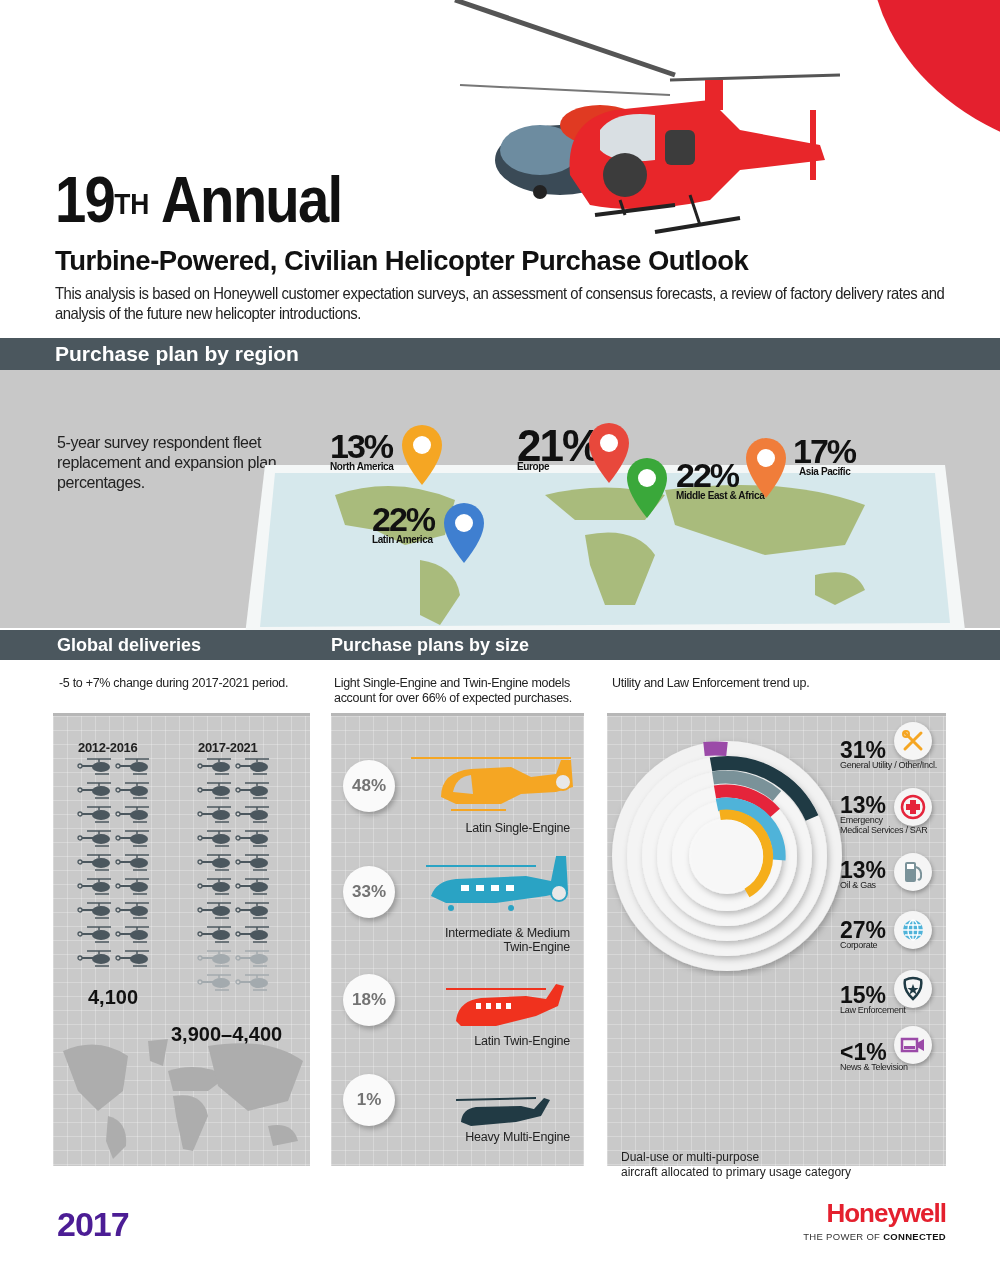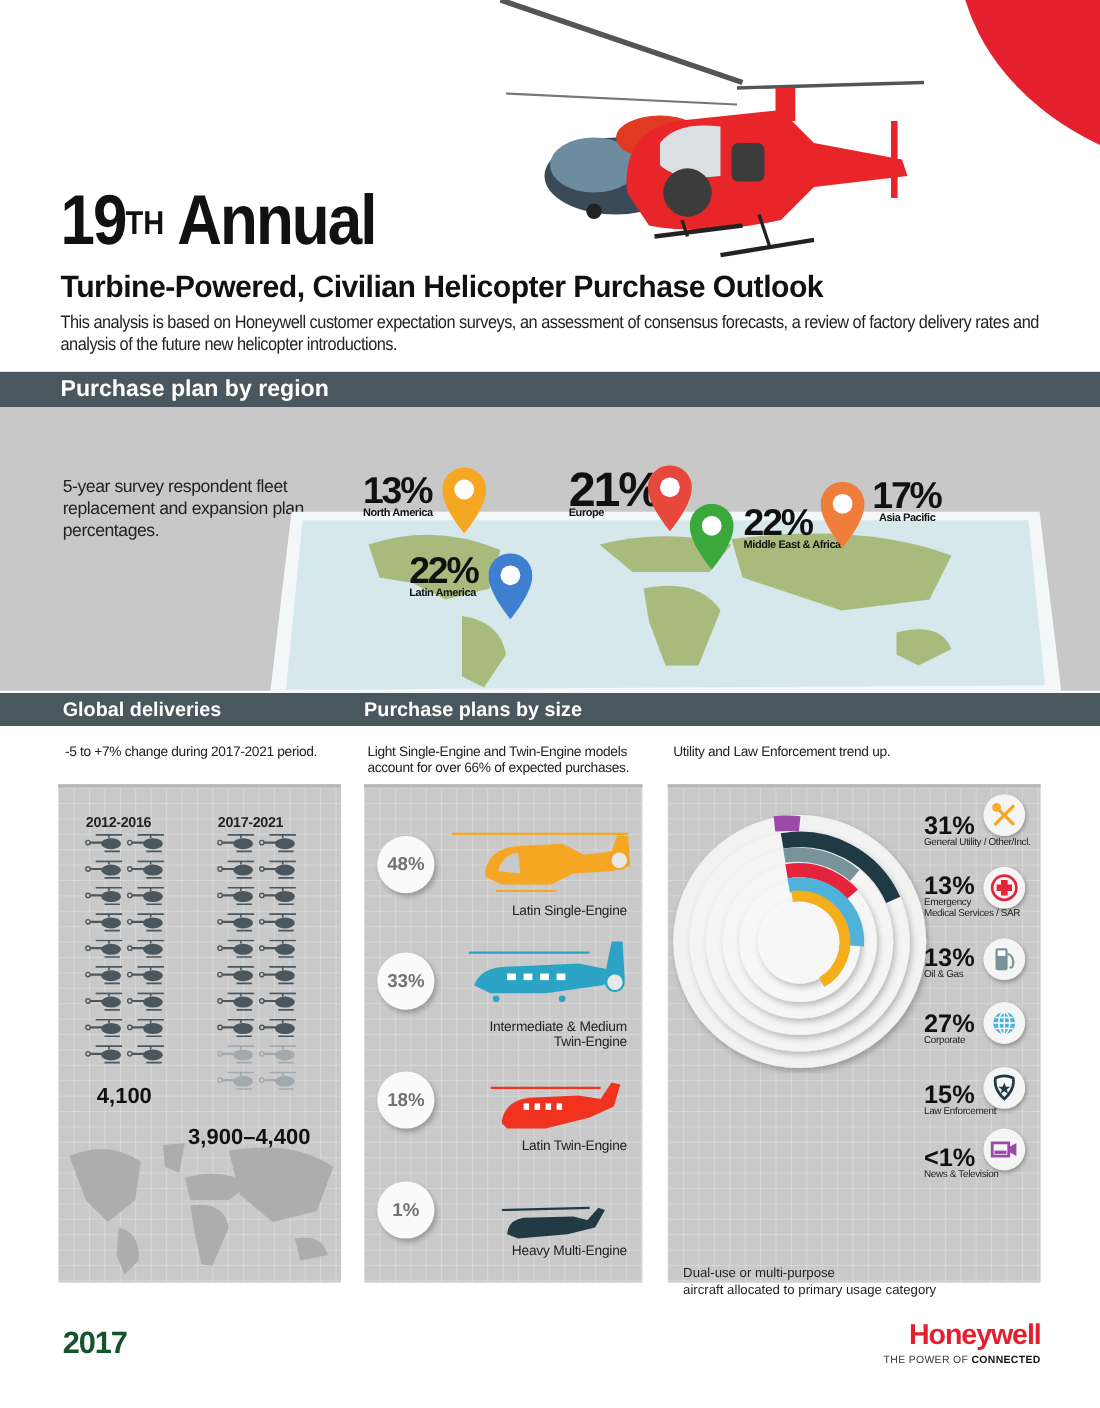--- a/index.html
+++ b/index.html
@@ -47,21 +47,21 @@
 
   
   .donut { position: absolute; left: 0; top: 20px; width: 240px; height: 240px; }
   .usage-item { position: absolute; left: 233px; }
   .usage-pct { font-weight: 700; font-size: 23px; line-height: 19px; color: #111; }
   .usage-name { font-size: 9px; line-height: 10px; color: #222; letter-spacing: -0.3px; white-space: nowrap; }
   .usage-icon { position: absolute; left: 287px; width: 38px; height: 38px; border-radius: 50%; background: #f5f5f5; box-shadow: 1px 2px 4px rgba(0,0,0,0.3); display: flex; align-items: center; justify-content: center; }
   .usage-foot { position: absolute; left: 14px; top: 410px; font-size: 12px; line-height: 15px; color: #222; margin-top: 24px; }
 
   
-  .year { position: absolute; left: 57px; top: 1205px; font-weight: 700; font-size: 28px; color: #14532d; letter-spacing: -1px; }
+  .year { position: absolute; left: 57px; top: 1205px; font-weight: 700; font-size: 34px; color: #4c1d95; letter-spacing: -1px; }
   .brand { position: absolute; right: 54px; top: 1198px; text-align: right; }
   .brand-name { font-weight: 700; font-size: 26px; color: #e4202e; letter-spacing: -1px; }
   .brand-tag { font-size: 9.5px; color: #333; letter-spacing: 0.3px; margin-top: 2px; }
   .brand-tag b { color: #111; }
 </style>
 </head>
 <body>
 
 <div class="red-swoosh"></div>
 

